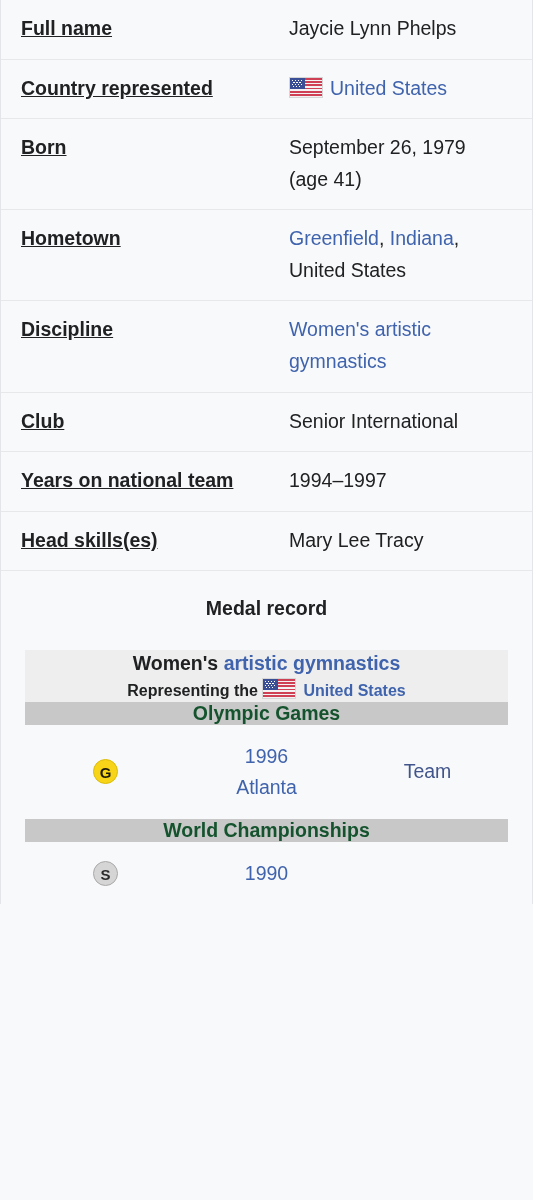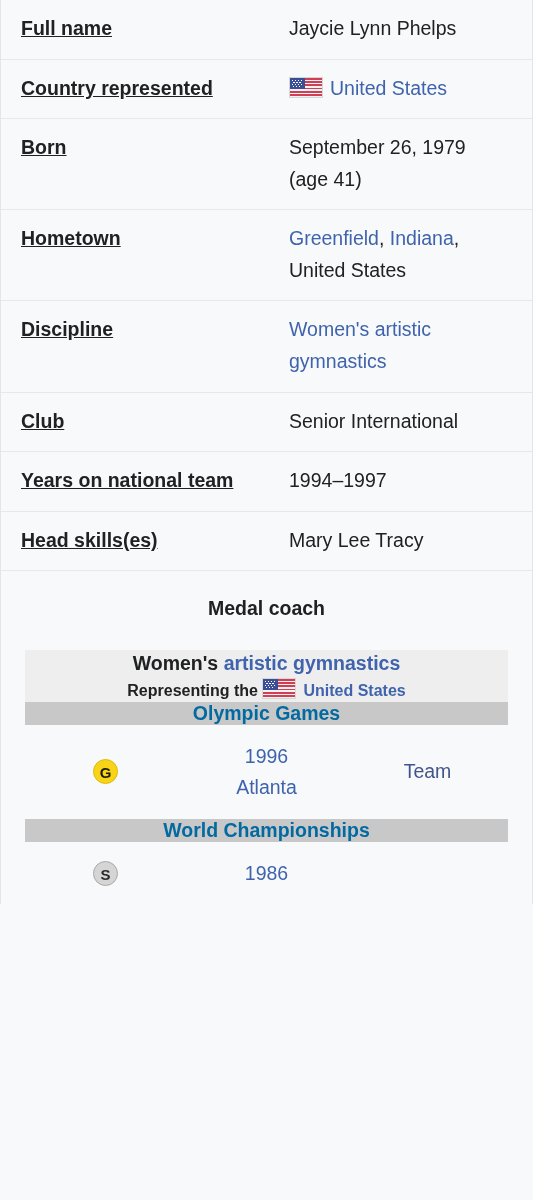--- a/index.html
+++ b/index.html
@@ -170,21 +170,21 @@
 
   .medal-event {
     background: #c8c8c8;
     text-align: center;
     font-weight: bold;
     font-size: 19.5px;
     padding: 19px 10px 20px 10px;
     color: #3f63ad;
   }
   .medal-event a.lnk {
-    color: #0369a1;
+    color: #14532d;
     font-weight: bold;
   }
 
   tr.medal-entry td {
     background: #f8f9fa;
     font-size: 19.5px;
     line-height: 1.58;
     padding-top: 16px;
     padding-bottom: 16px;
   }
@@ -285,21 +285,21 @@
             <div><span>1994–1997</span></div>
           </td>
         </tr>
         <tr class="info-row">
           <th class="lbl">Head skills(es)</th>
           <td class="val">
             <div><span>Mary Lee Tracy</span></div>
           </td>
         </tr>
         <tr class="medalrec-head">
-          <td colspan="2">Medal coach</td>
+          <td colspan="2">Medal record</td>
         </tr>
         <tr class="medaltable-row">
           <td colspan="2">
             <table class="medals">
               <tbody>
                 <tr>
                   <td class="medal-disc" colspan="3"><span>Women's</span> <a class="lnk">artistic gymnastics</a></td>
                 </tr>
                 <tr>
                   <td class="medal-rep" colspan="3"><span>Representing the</span> <span class="flagicon"></span><a class="lnk">United States</a></td>
@@ -317,21 +317,21 @@
                   </td>
                   <td class="mcol-event"><span class="evt">Team</span></td>
                 </tr>
                 <tr>
                   <td class="medal-event" colspan="3"><a class="lnk">World Championships</a></td>
                 </tr>
                 <tr class="medal-entry">
                   <td class="mcol-icon"><span class="medal-circle silver">S</span></td>
                   <td class="mcol-games">
                     <a class="lnk games-lines">
-                      <span class="gline">1986</span>
+                      <span class="gline">1990</span>
                     </a>
                   </td>
                   <td class="mcol-event"><span class="evt"></span></td>
                 </tr>
               </tbody>
             </table>
           </td>
         </tr>
       </tbody>
   </table>

